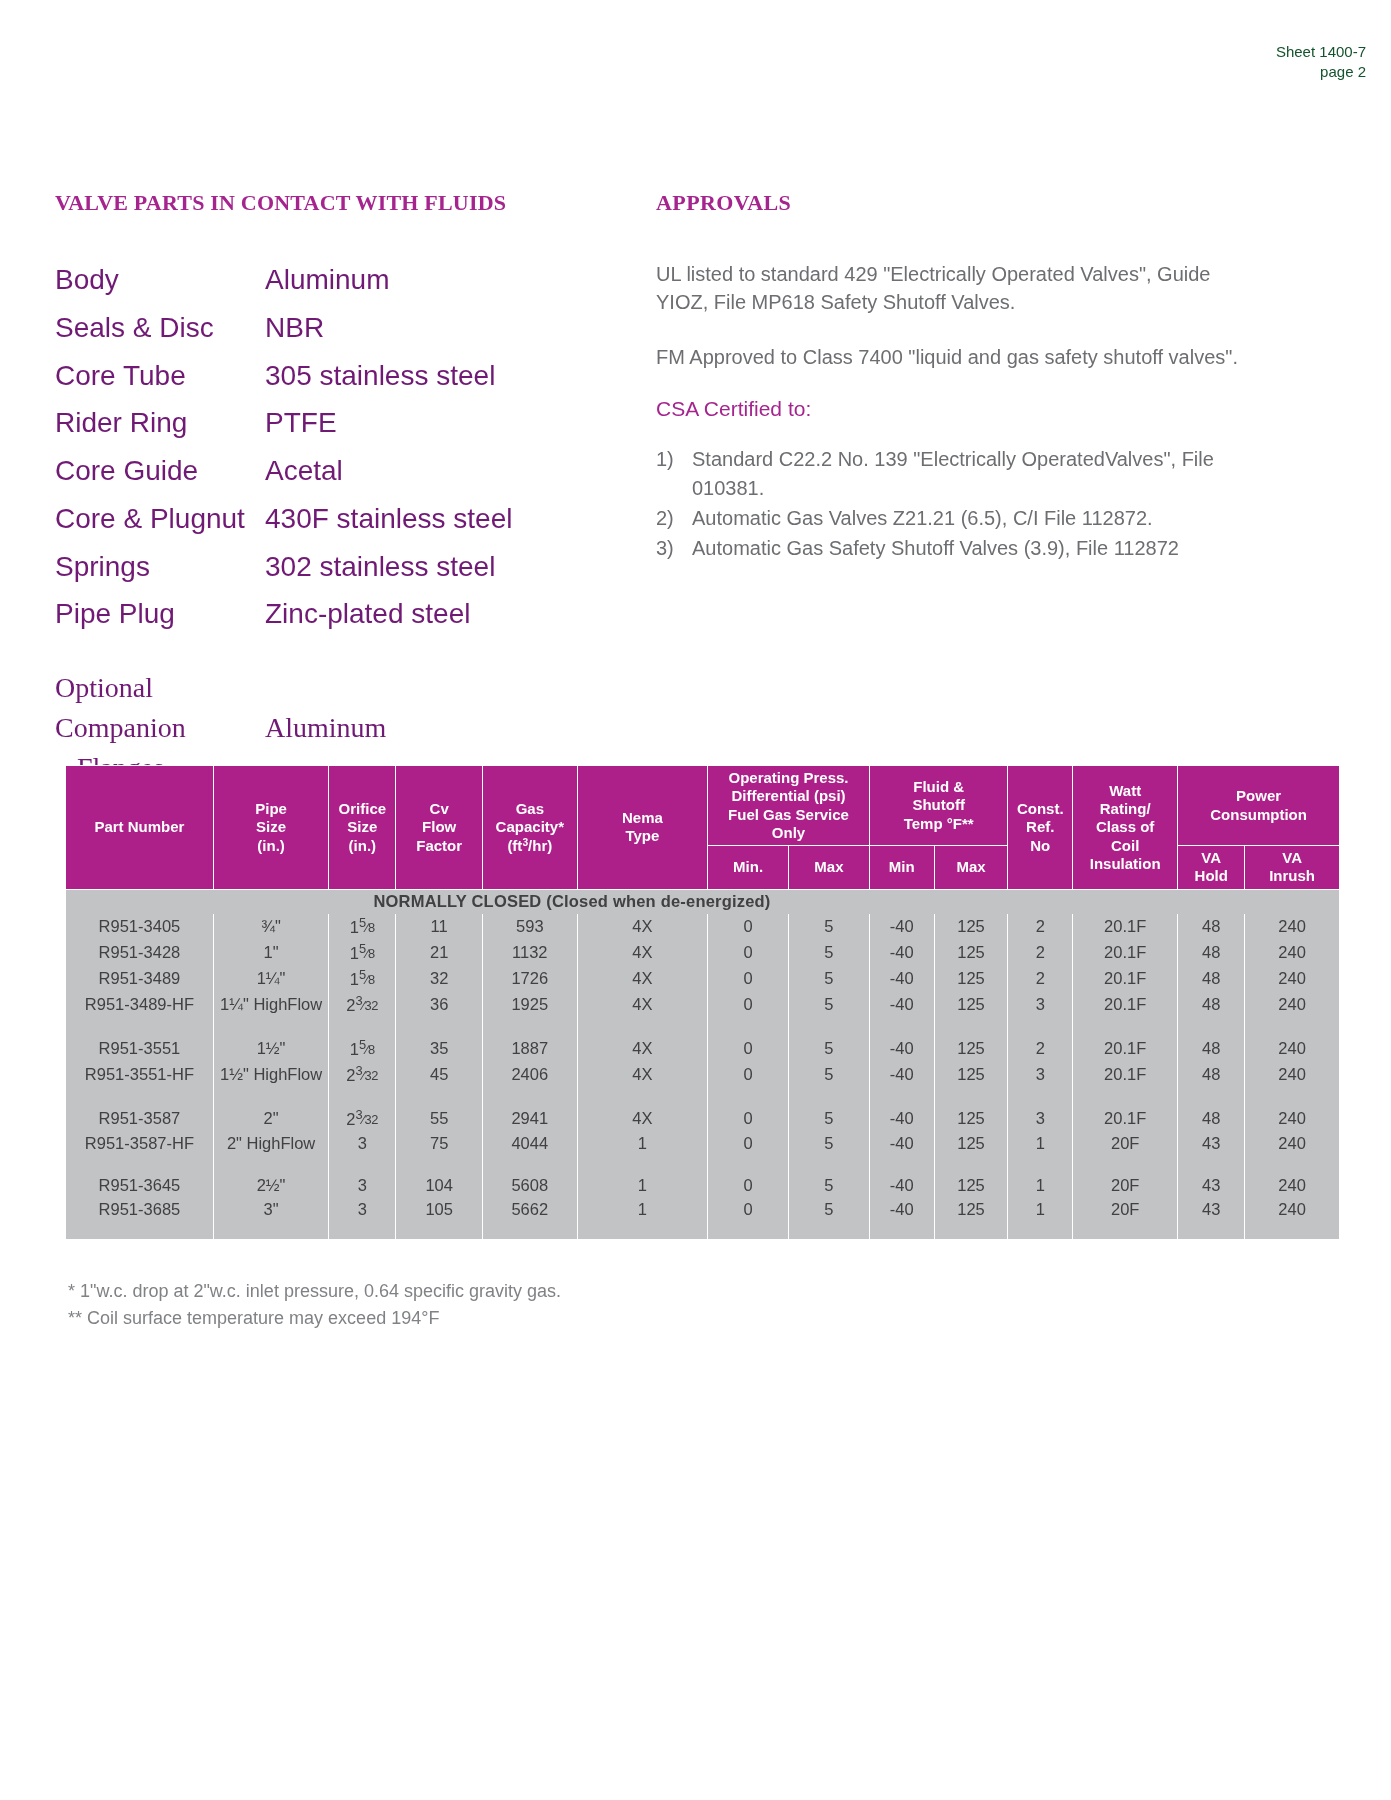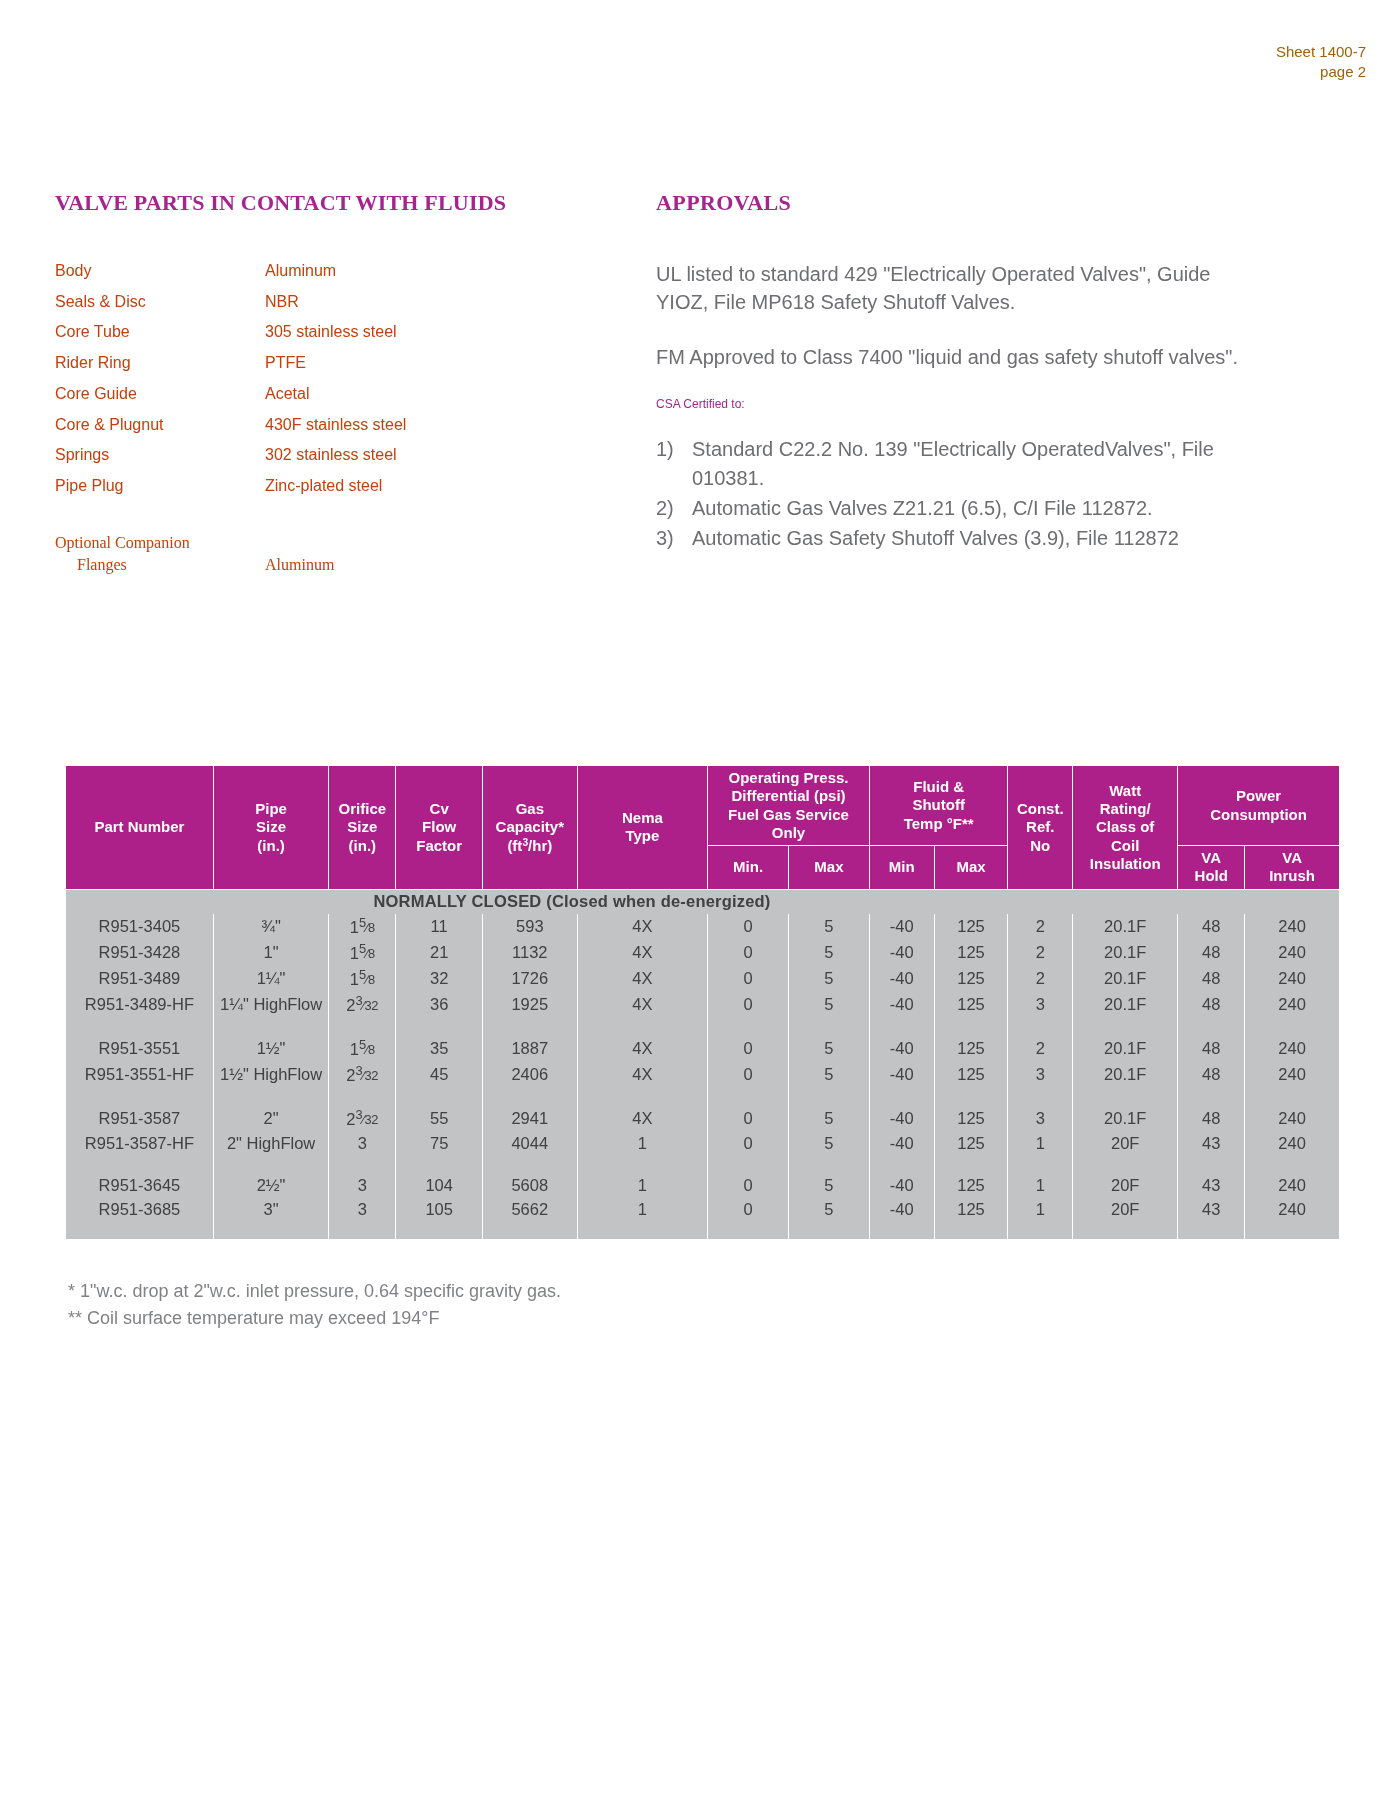--- a/index.html
+++ b/index.html
@@ -17,21 +17,21 @@
   }
 
   
   .page-header {
     position: absolute;
     top: 42px;
     right: 25px;
     text-align: right;
     font-size: 15px;
     line-height: 1.35;
-    color: #a16207;
+    color: #14532d;
   }
 
   
   .cols {
     position: absolute;
     top: 190px;
     left: 55px;
     width: 1290px;
     display: flex;
     gap: 16px;
@@ -47,40 +47,40 @@
     letter-spacing: .2px;
     margin: 0 0 44px 0;
   }
   .sect-title.approvals { letter-spacing: .4px; }
 
   .parts-table {
     border-collapse: collapse;
     width: 100%;
   }
   .parts-table td {
-    font-size: 16px;
+    font-size: 28px;
     line-height: 1.42;
     padding: 0 0 8px 0;
     vertical-align: top;
-    color: #c2410c;
+    color: #701a75;
     font-weight: 300;
   }
   .parts-table td.name { width: 210px; }
   .parts-table tr.spaced td { padding-top: 26px; font-family: Liberation Serif, serif; }
   .indent { padding-left: 22px; display: inline-block; }
 
   .appr-p {
     font-size: 20px;
     line-height: 1.42;
     margin: 0 0 26px 0;
     color: #6d6e71;
     font-weight: 300;
   }
   .csa-head {
-    font-size: 12px;
+    font-size: 21px;
     color: #a5248e;
     margin: 0 0 24px 0;
     font-weight: 300;
   }
   .csa-list {
     margin: 0;
     padding: 0;
     list-style: none;
   }
   .csa-list li {

